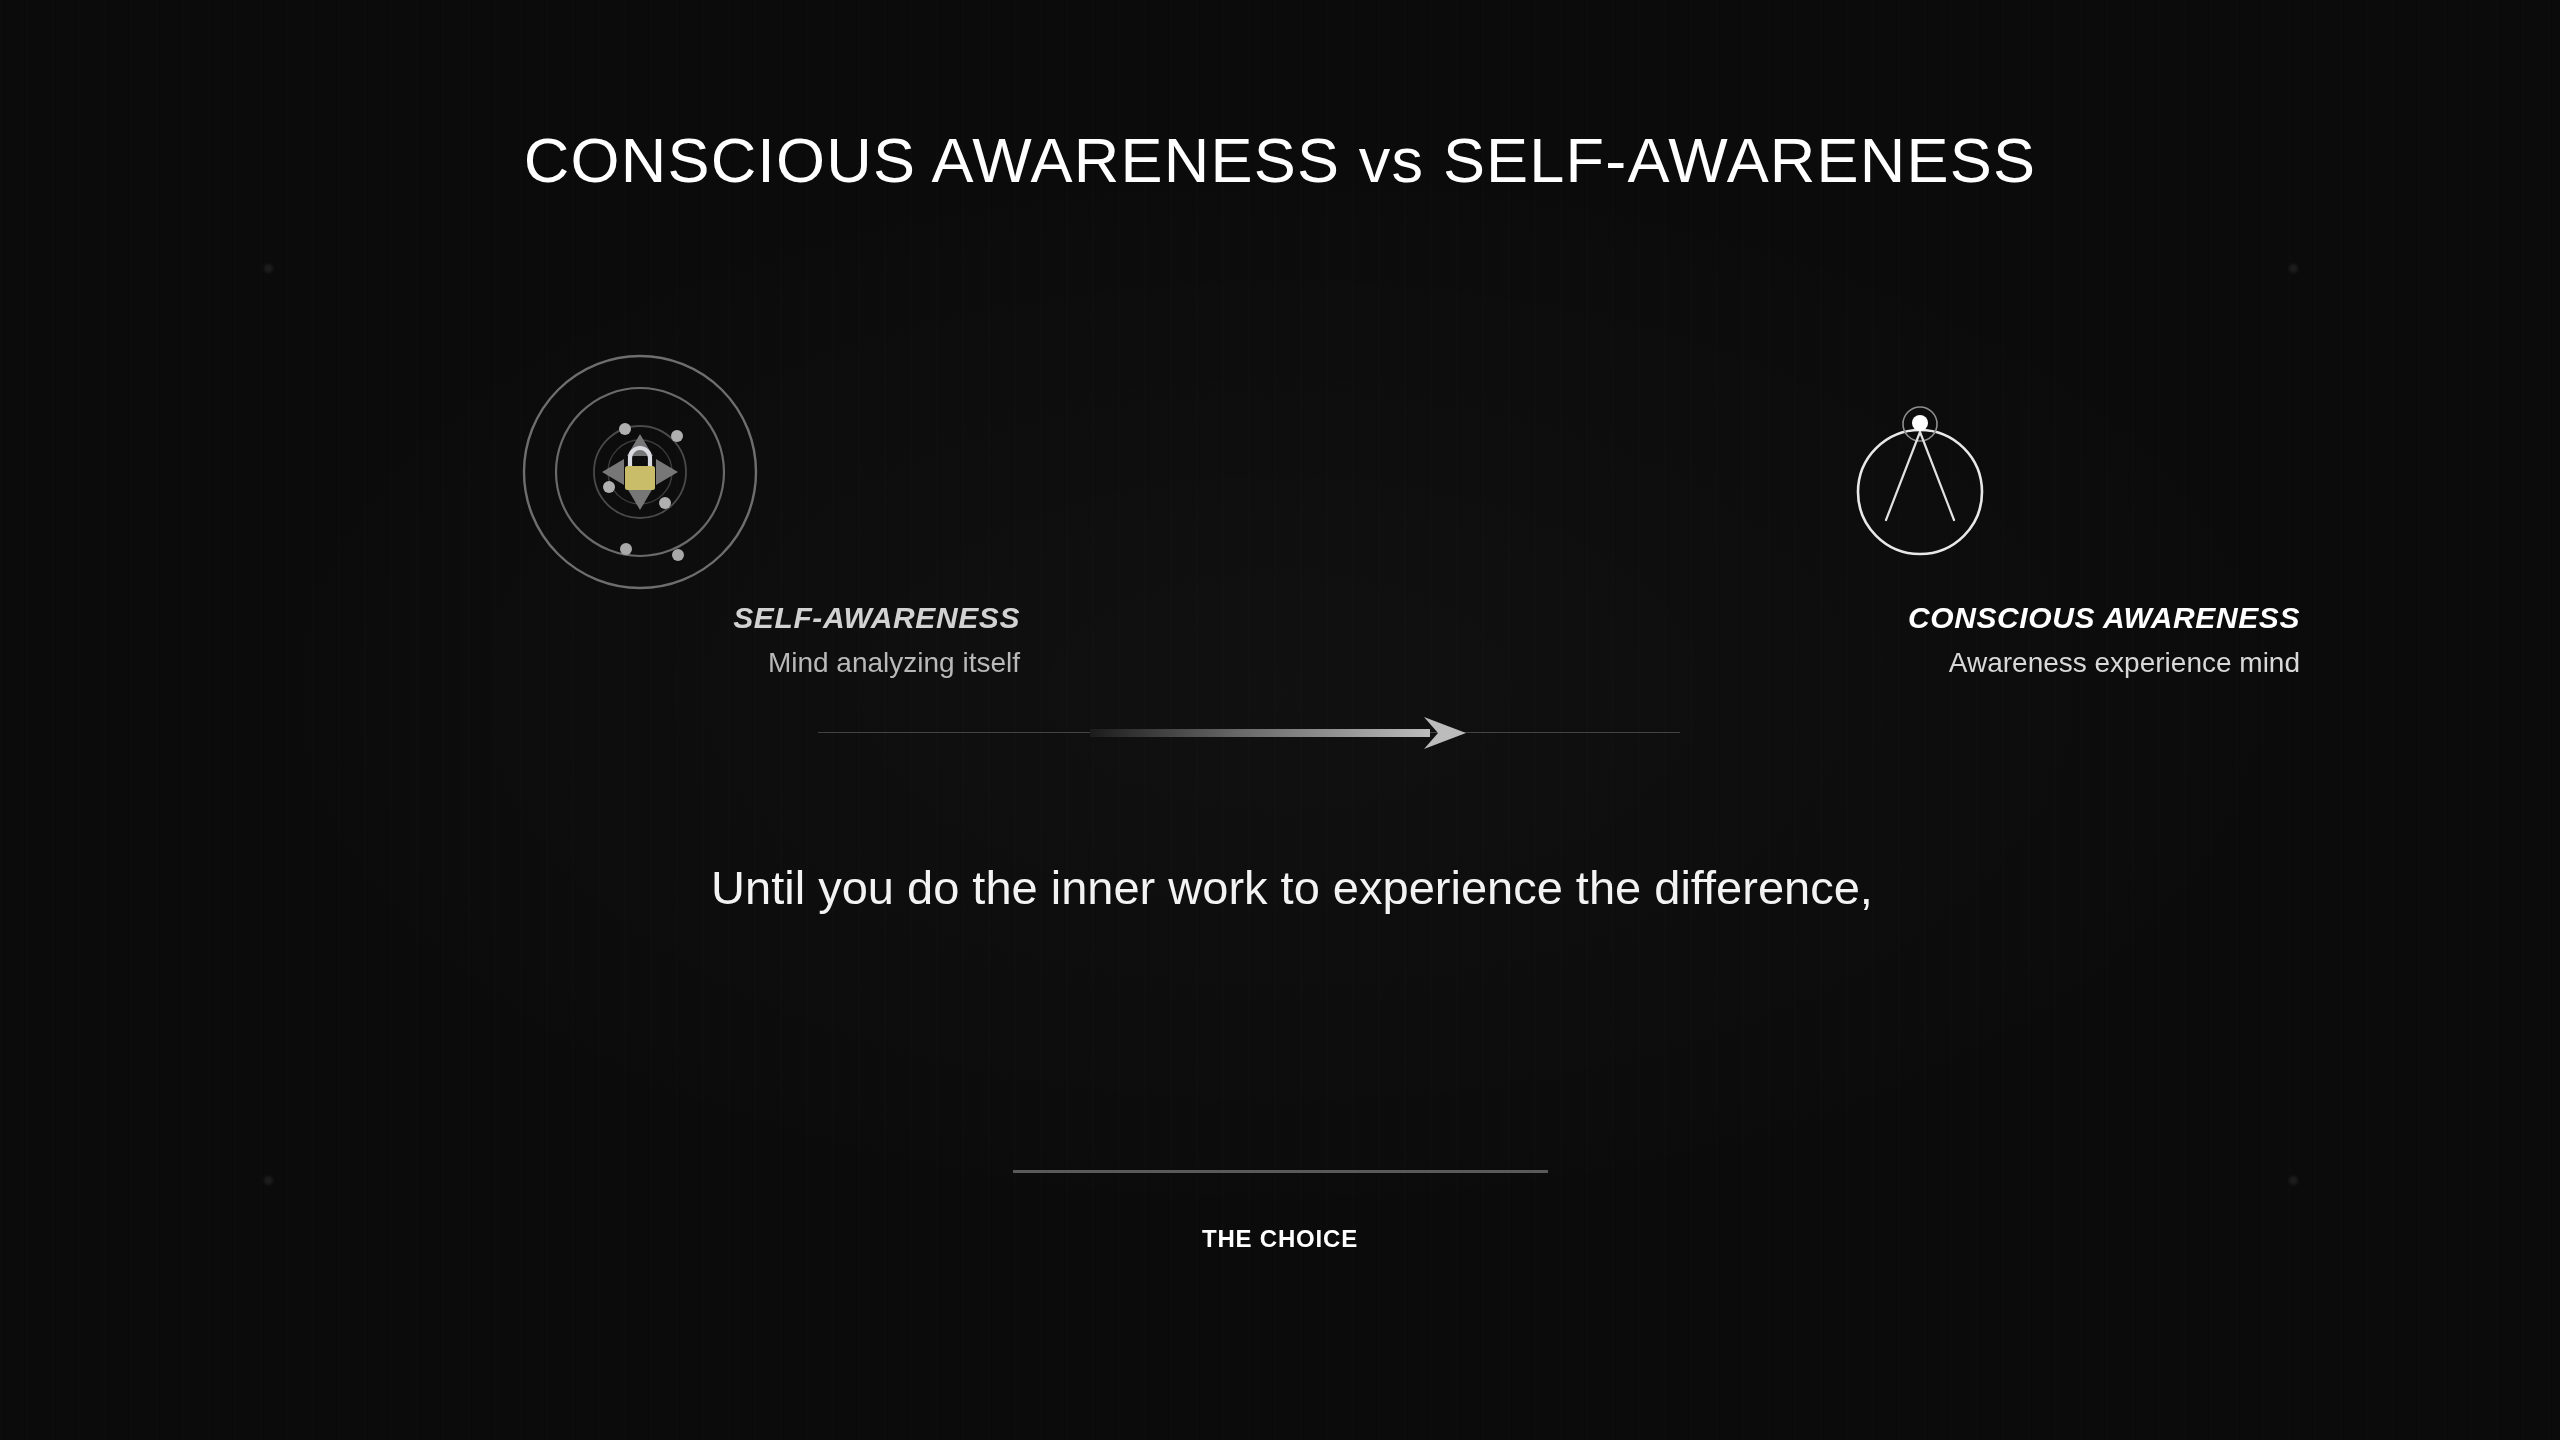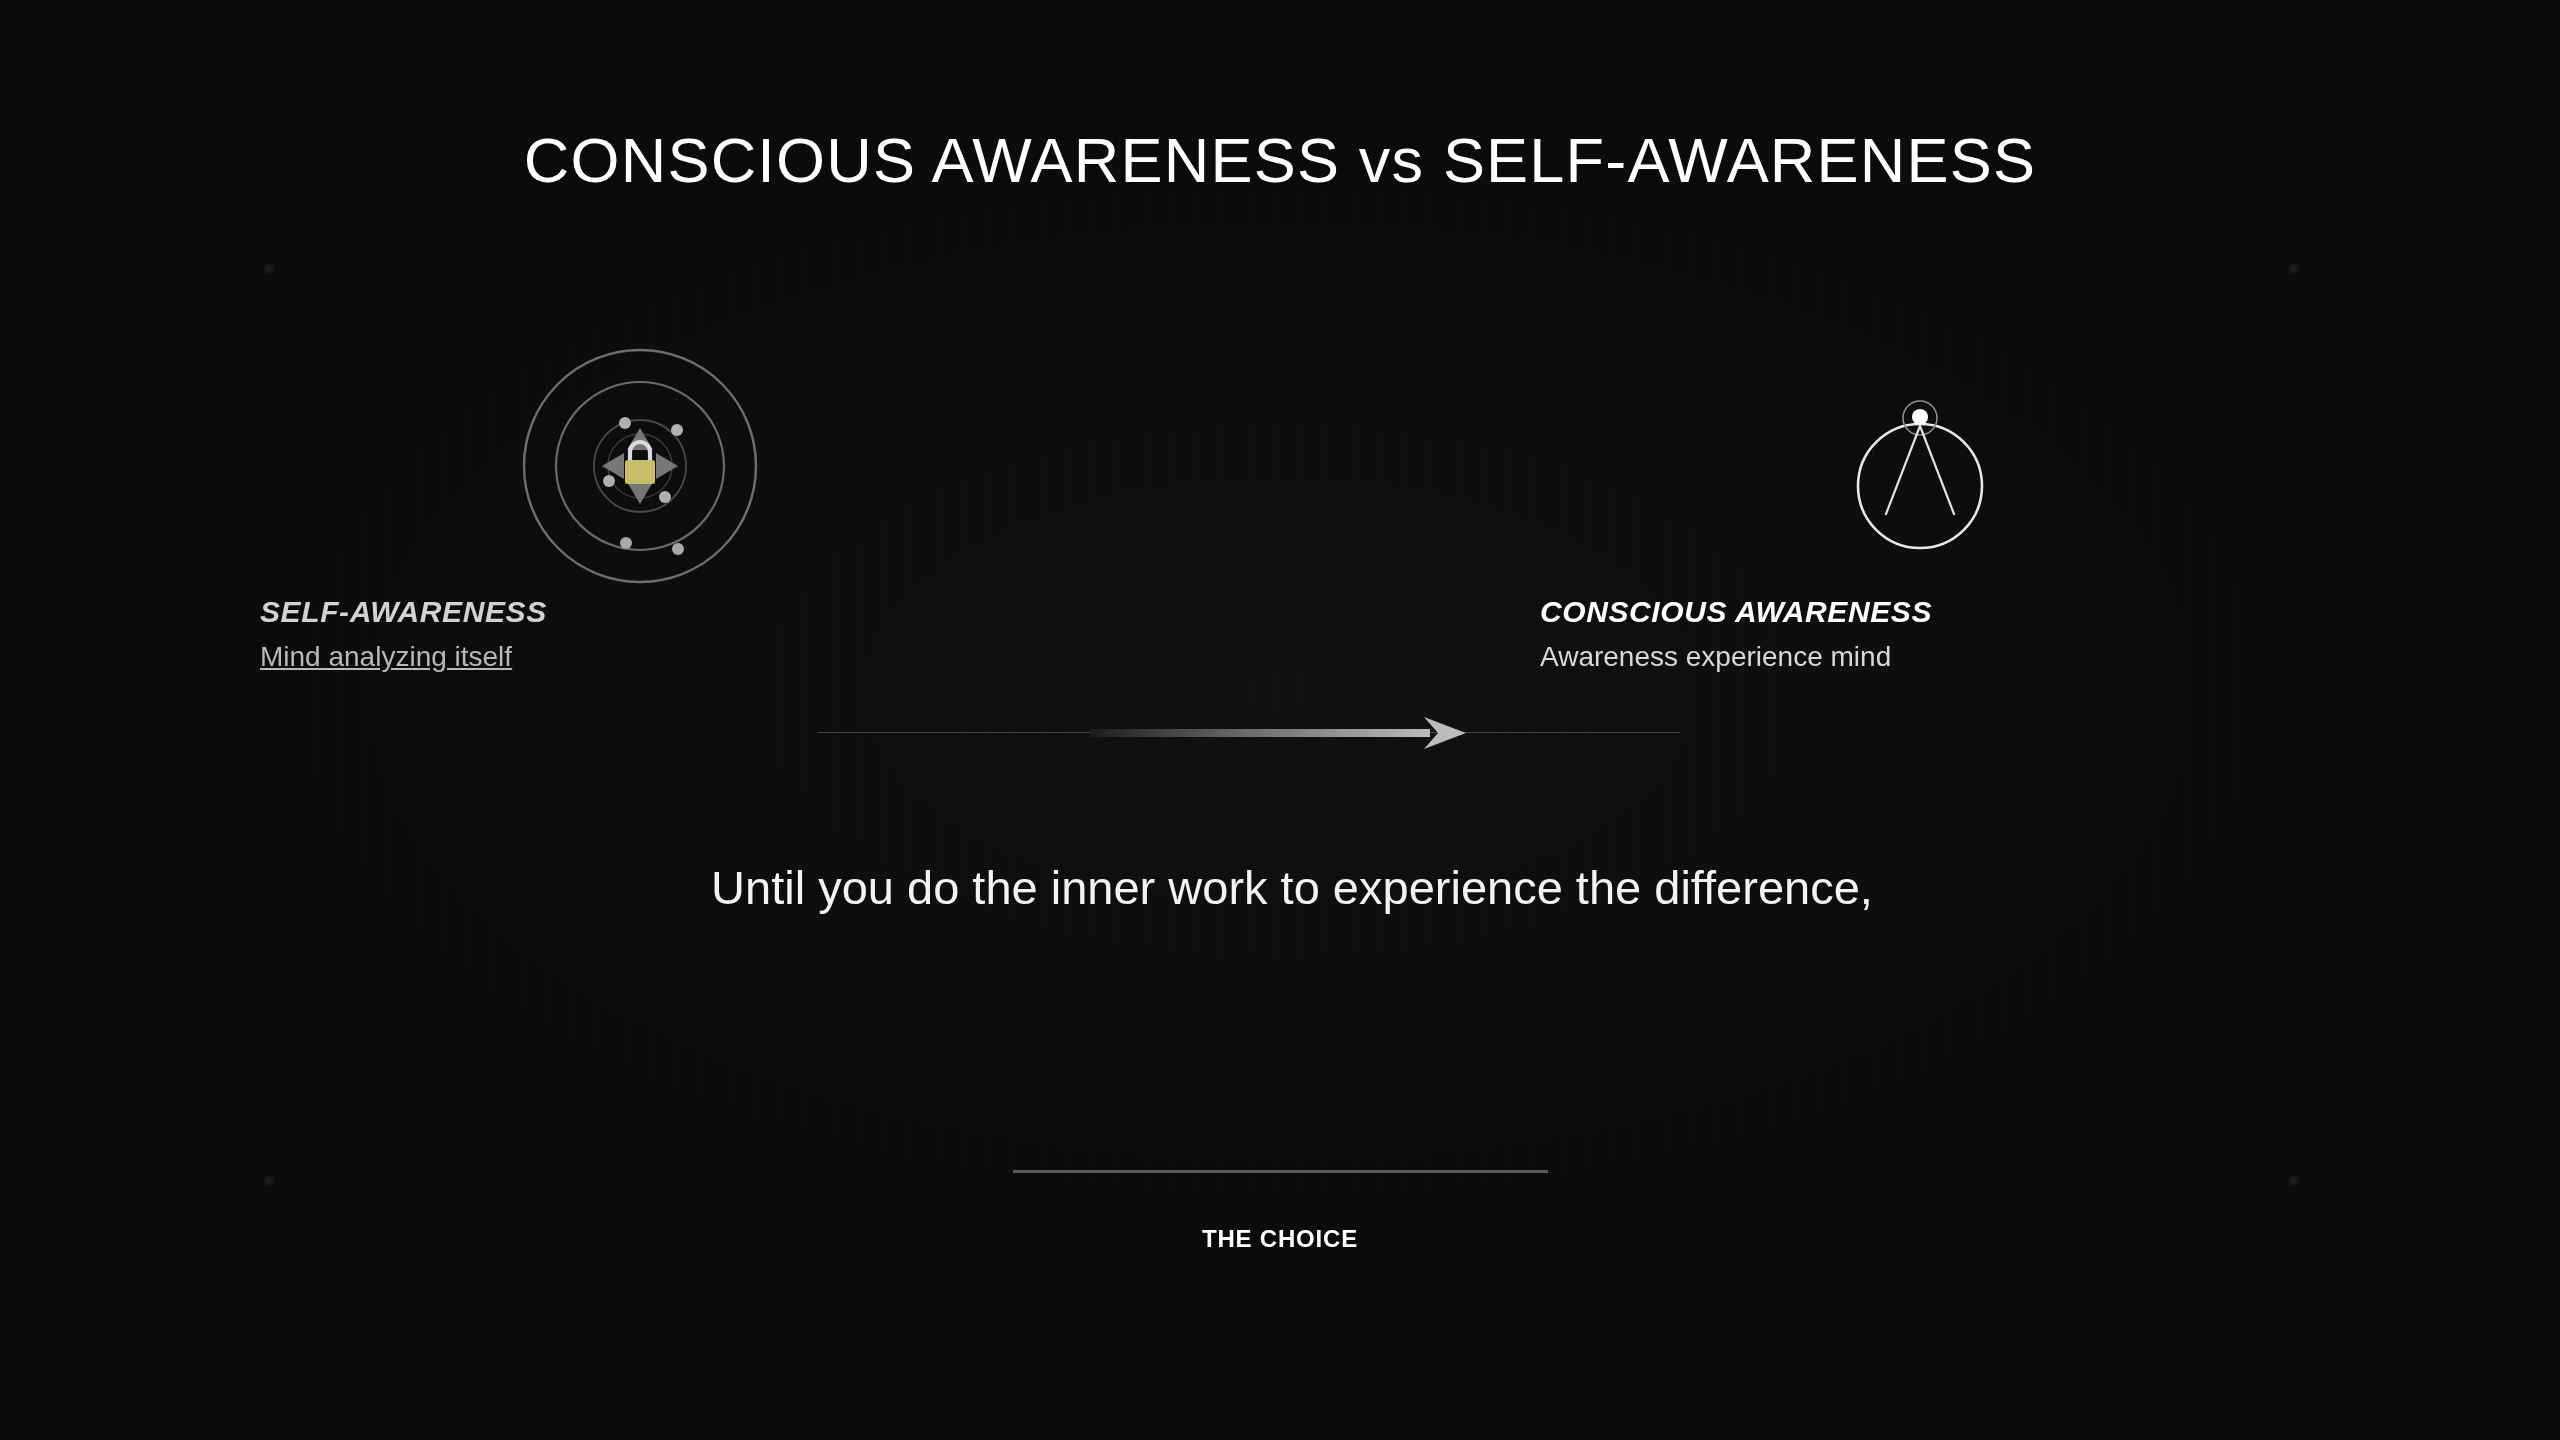--- a/index.html
+++ b/index.html
@@ -60,21 +60,21 @@
     color:#ffffff;
     white-space:nowrap;
   }
 
   
   #comparison{
     position:absolute;
     top:330px; left:0; width:2560px; height:420px;
   }
 
-  .pillar{ position:absolute; top:11px; width:760px; text-align:left; }
+  .pillar{ position:absolute; top:17px; width:760px; text-align:right; }
   #pillar-self{      left:260px; }
   #pillar-conscious{ left:1540px; }
 
   .pillar-icon{
     height:250px;
     display:flex; align-items:center; justify-content:center;
   }
 
   .pillar-title{
     font-size:30px;
@@ -84,21 +84,21 @@
     margin-top:4px;
   }
   #pillar-self .pillar-title{ color:#d2d2d2; }
   #pillar-conscious .pillar-title{ color:#ffffff; }
 
   .pillar-sub{
     font-size:28px;
     font-weight:400;
     margin-top:12px;
   }
-  #pillar-self .pillar-sub{ color:#b9b9b9;text-decoration:underline; }
+  #pillar-self .pillar-sub{ color:#b9b9b9; }
   #pillar-conscious .pillar-sub{ color:#d8d8d8; }
 
   
   #connector{
     position:absolute;
     top:715px; left:818px; width:862px; height:36px;
   }
   #connector-line{
     position:absolute;
     top:17px; left:0; width:862px; height:1px;

